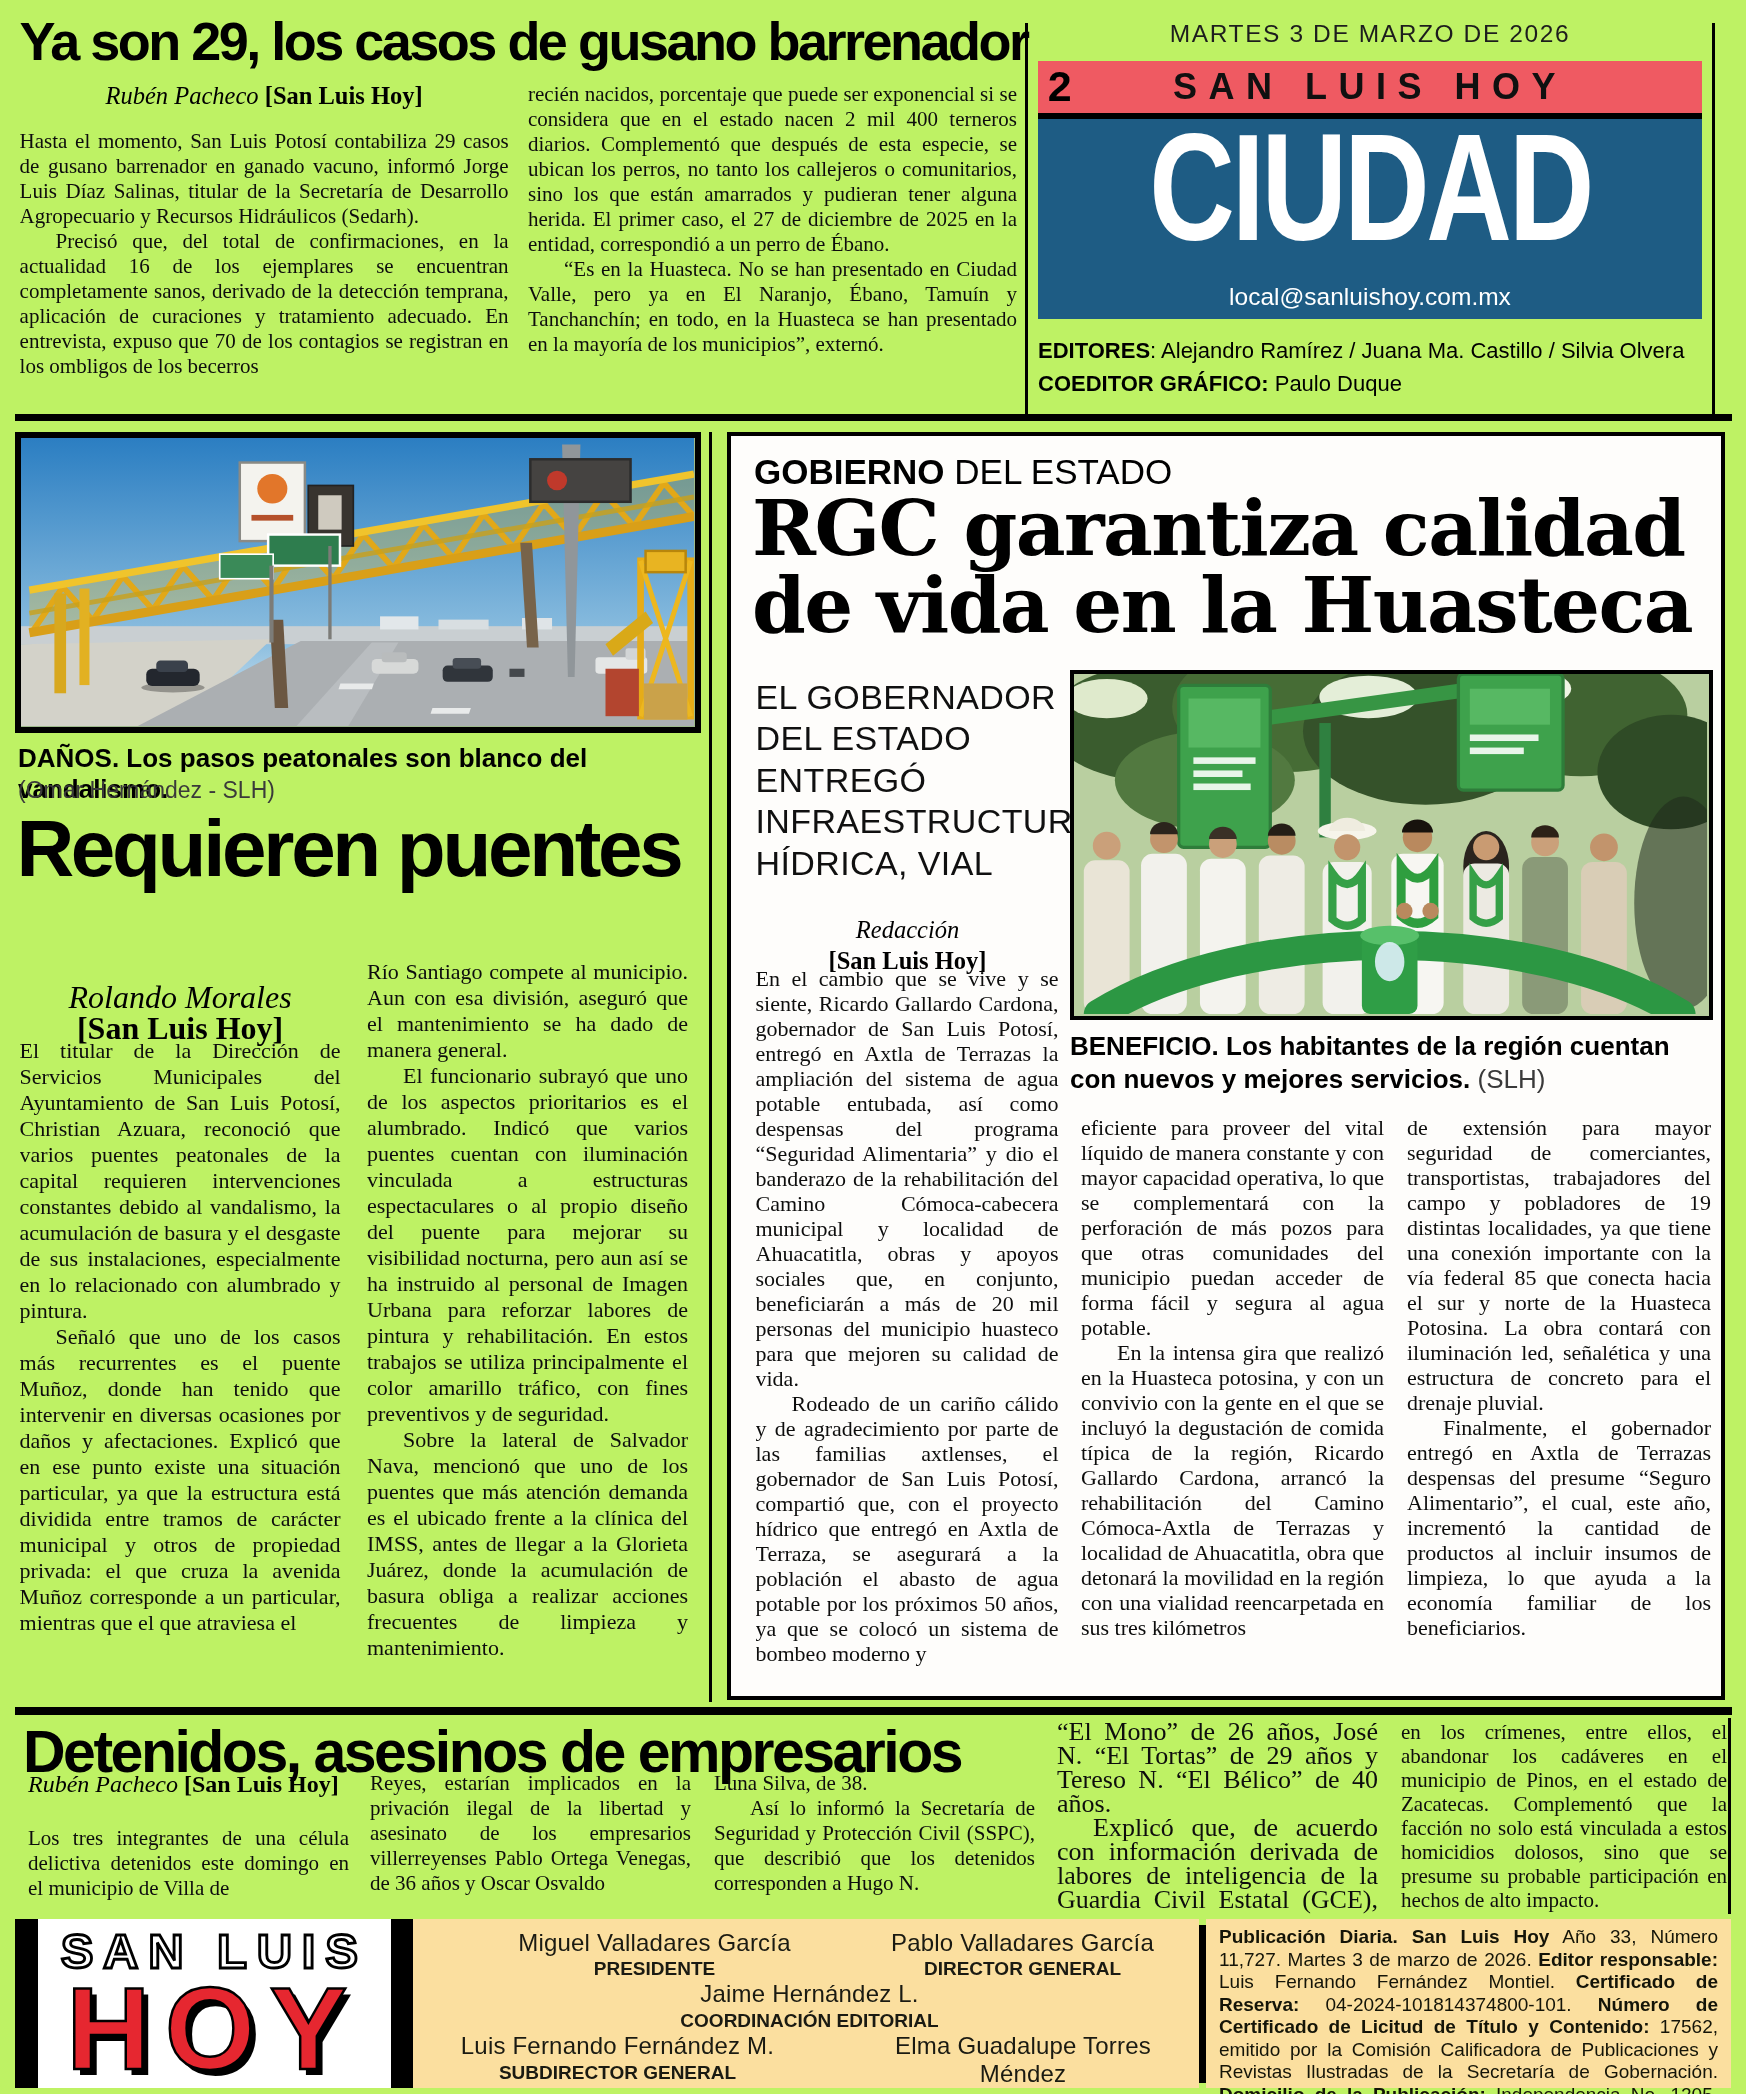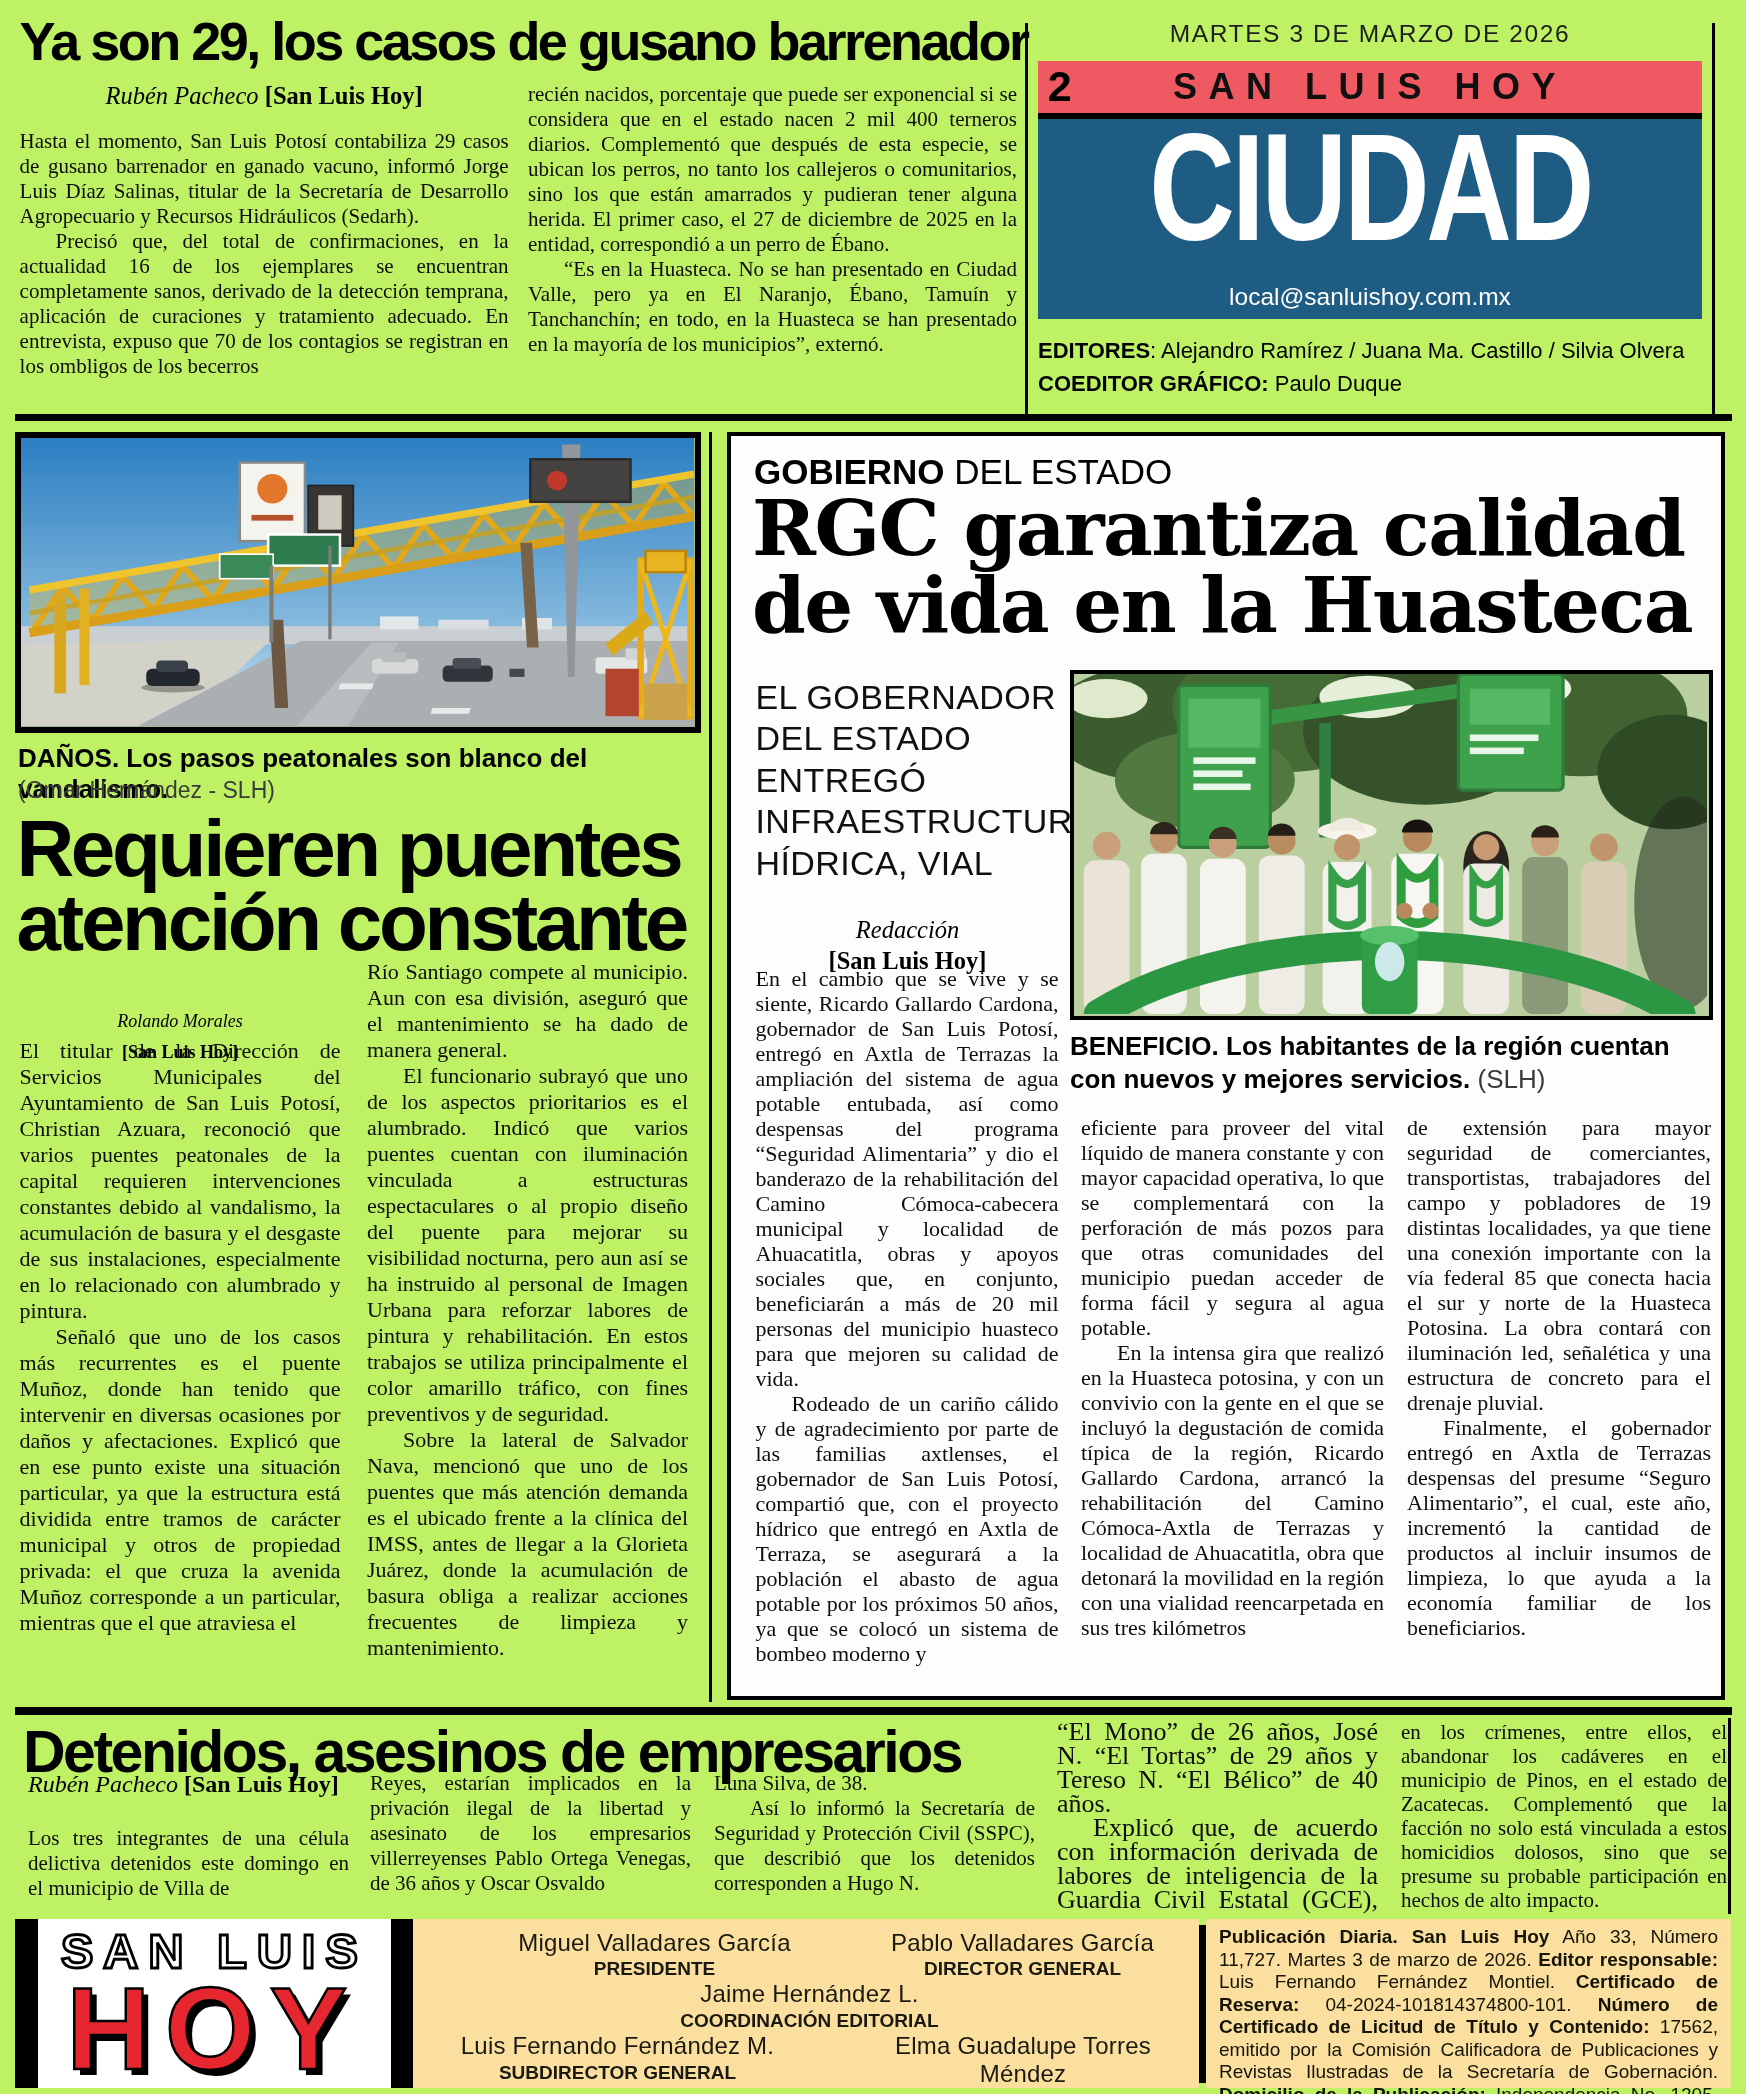--- a/index.html
+++ b/index.html
@@ -142,23 +142,22 @@
       </g>
     </svg>
   </div>
   <div class="abs sans" style="left:18px; top:743px; width:684px; font-size:26px; color:#000;">
     <span class="cap-lead">DAÑOS.</span><span class="cap-txt"> Los pasos peatonales son blanco del vandalismo.</span>
   </div>
   <div class="abs sans cap-credit" style="left:18px; top:777px; font-size:23px;">(Omar Hernández - SLH)</div>
 
   <div class="abs hl" style="left:16.4px; top:812px; width:736px; font-size:80px; letter-spacing:-3.3px; line-height:0.92;">
     <div>Requieren puentes</div>
-    <div>atención constante</div>
-  </div>
-  <div class="abs byline" style="left:19.6px; top:1006px; width:321px; font-size:18px; line-height:31px;">
+  </div>
+  <div class="abs byline" style="left:19.6px; top:982px; width:321px; font-size:32px; line-height:31px;">
     <div class="nm">Rolando Morales</div>
     <div class="org">[San Luis Hoy]</div>
   </div>
   <div class="abs body-col" style="left:19.6px; top:1038px; width:321px; height:660px; font-size:22px; line-height:26px;">
       <p>El titular de la Dirección de Servicios Municipales del Ayuntamiento de San Luis Potosí, Christian Azuara, reconoció que varios puentes peatonales de la capital requieren intervenciones constantes debido al vandalismo, la acumulación de basura y el desgaste de sus instalaciones, especialmente en lo relacionado con alumbrado y pintura.</p>
       <p>Señaló que uno de los casos más recurrentes es el puente Muñoz, donde han tenido que intervenir en diversas ocasiones por daños y afectaciones. Explicó que en ese punto existe una situación particular, ya que la estructura está dividida entre tramos de carácter municipal y otros de propiedad privada: el que cruza la avenida Muñoz corresponde a un particular, mientras que el que atraviesa el</p>
     </div>
   <div class="abs body-col" style="left:367px; top:959px; width:321px; height:738px; font-size:22px; line-height:26px;">
       <p>Río Santiago compete al municipio. Aun con esa división, aseguró que el mantenimiento se ha dado de manera general.</p>
       <p>El funcionario subrayó que uno de los aspectos prioritarios es el alumbrado. Indicó que varios puentes cuentan con iluminación vinculada a estructuras espectaculares o al propio diseño del puente para mejorar su visibilidad nocturna, pero aun así se ha instruido al personal de Imagen Urbana para reforzar labores de pintura y rehabilitación. En estos trabajos se utiliza principalmente el color amarillo tráfico, con fines preventivos y de seguridad.</p>

